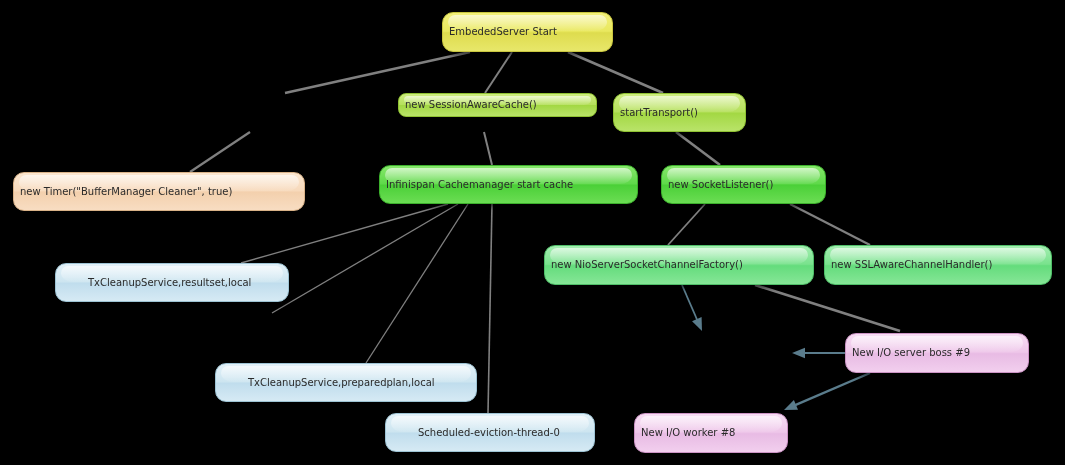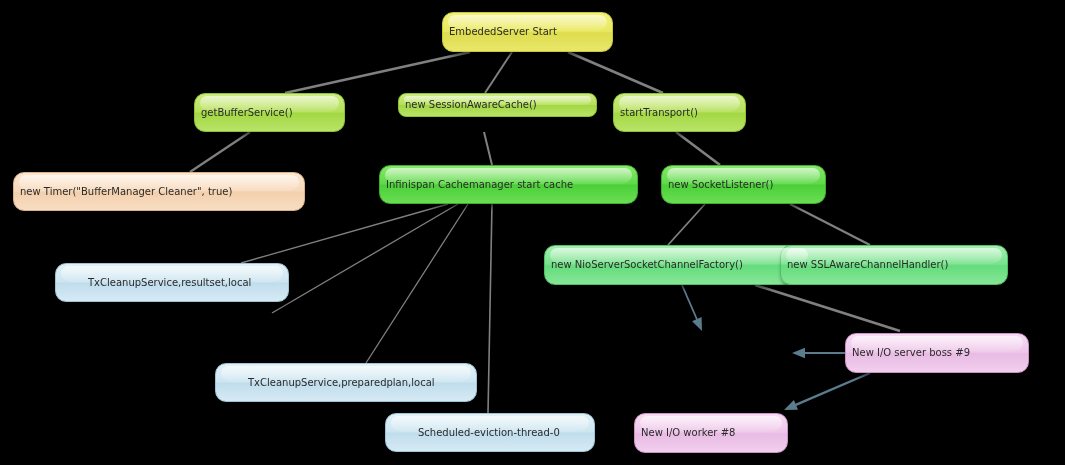--- a/index.html
+++ b/index.html
@@ -109,42 +109,39 @@
       <polygon points="702,331 692.0477962590953,321.15146504806313 701.585324844129,317.0047134893528" fill="#5a7c8c"></polygon>
       <line x1="755" y1="285" x2="900" y2="331" stroke="#808080" stroke-width="2.6" stroke-linecap="butt"></line>
       <line x1="845" y1="353" x2="801" y2="353" stroke="#5a7c8c" stroke-width="2" stroke-linecap="butt"></line>
       <polygon points="792,353 805,347.8 805,358.2" fill="#5a7c8c"></polygon>
       <line x1="870" y1="373" x2="792.26732480558" y2="406.4431276999249" stroke="#5a7c8c" stroke-width="2.4" stroke-linecap="butt"></line>
       <polygon points="784,410 793.886609612461,400.08561901222305 797.9967731592145,409.63897212089324" fill="#5a7c8c"></polygon>
     </svg>
 <div class="node n-yellow" style="left: 442px; top: 12px; width: 171px; height: 40px;">
       <span class="node-label">EmbededServer Start</span>
     </div>
-    <div class="node n-lime" style="left: 194px; top: 93px; width: 151px; height: 39px;">
-      <span class="node-label">getBufferService()</span>
-    </div>
     <div class="node n-lime" style="left: 398px; top: 93px; width: 199px; height: 24px; border-radius: 8px;">
       <span class="node-label">new SessionAwareCache()</span>
     </div>
     <div class="node n-lime" style="left: 613px; top: 93px; width: 133px; height: 39px;">
       <span class="node-label">startTransport()</span>
     </div>
     <div class="node n-peach" style="left: 13px; top: 172px; width: 292px; height: 39px;">
       <span class="node-label">new Timer("BufferManager Cleaner", true)</span>
     </div>
     <div class="node n-green" style="left: 363px; top: 165px; width: 259px; height: 39px;">
       <span class="node-label">Infinispan Cachemanager start cache</span>
     </div>
     <div class="node n-mint" style="left: 544px; top: 245px; width: 270px; height: 40px;">
       <span class="node-label">new NioServerSocketChannelFactory()</span>
     </div>
     <div class="node n-green" style="left: 645px; top: 165px; width: 165px; height: 39px;">
       <span class="node-label">new SocketListener()</span>
     </div>
-    <div class="node n-mint" style="left: 780px; top: 245px; width: 228px; height: 40px;">
+    <div class="node n-mint" style="left: 824px; top: 245px; width: 228px; height: 40px;">
       <span class="node-label">new SSLAwareChannelHandler()</span>
     </div>
     <div class="node n-blue" style="left: 55px; top: 263px; width: 234px; height: 39px;">
       <span class="node-label">TxCleanupService,resultset,local</span>
     </div>
     <div class="node n-blue" style="left: 215px; top: 363px; width: 262px; height: 39px;">
       <span class="node-label">TxCleanupService,preparedplan,local</span>
     </div>
     <div class="node n-blue" style="left: 385px; top: 413px; width: 210px; height: 39px;">
       <span class="node-label">Scheduled-eviction-thread-0</span>

